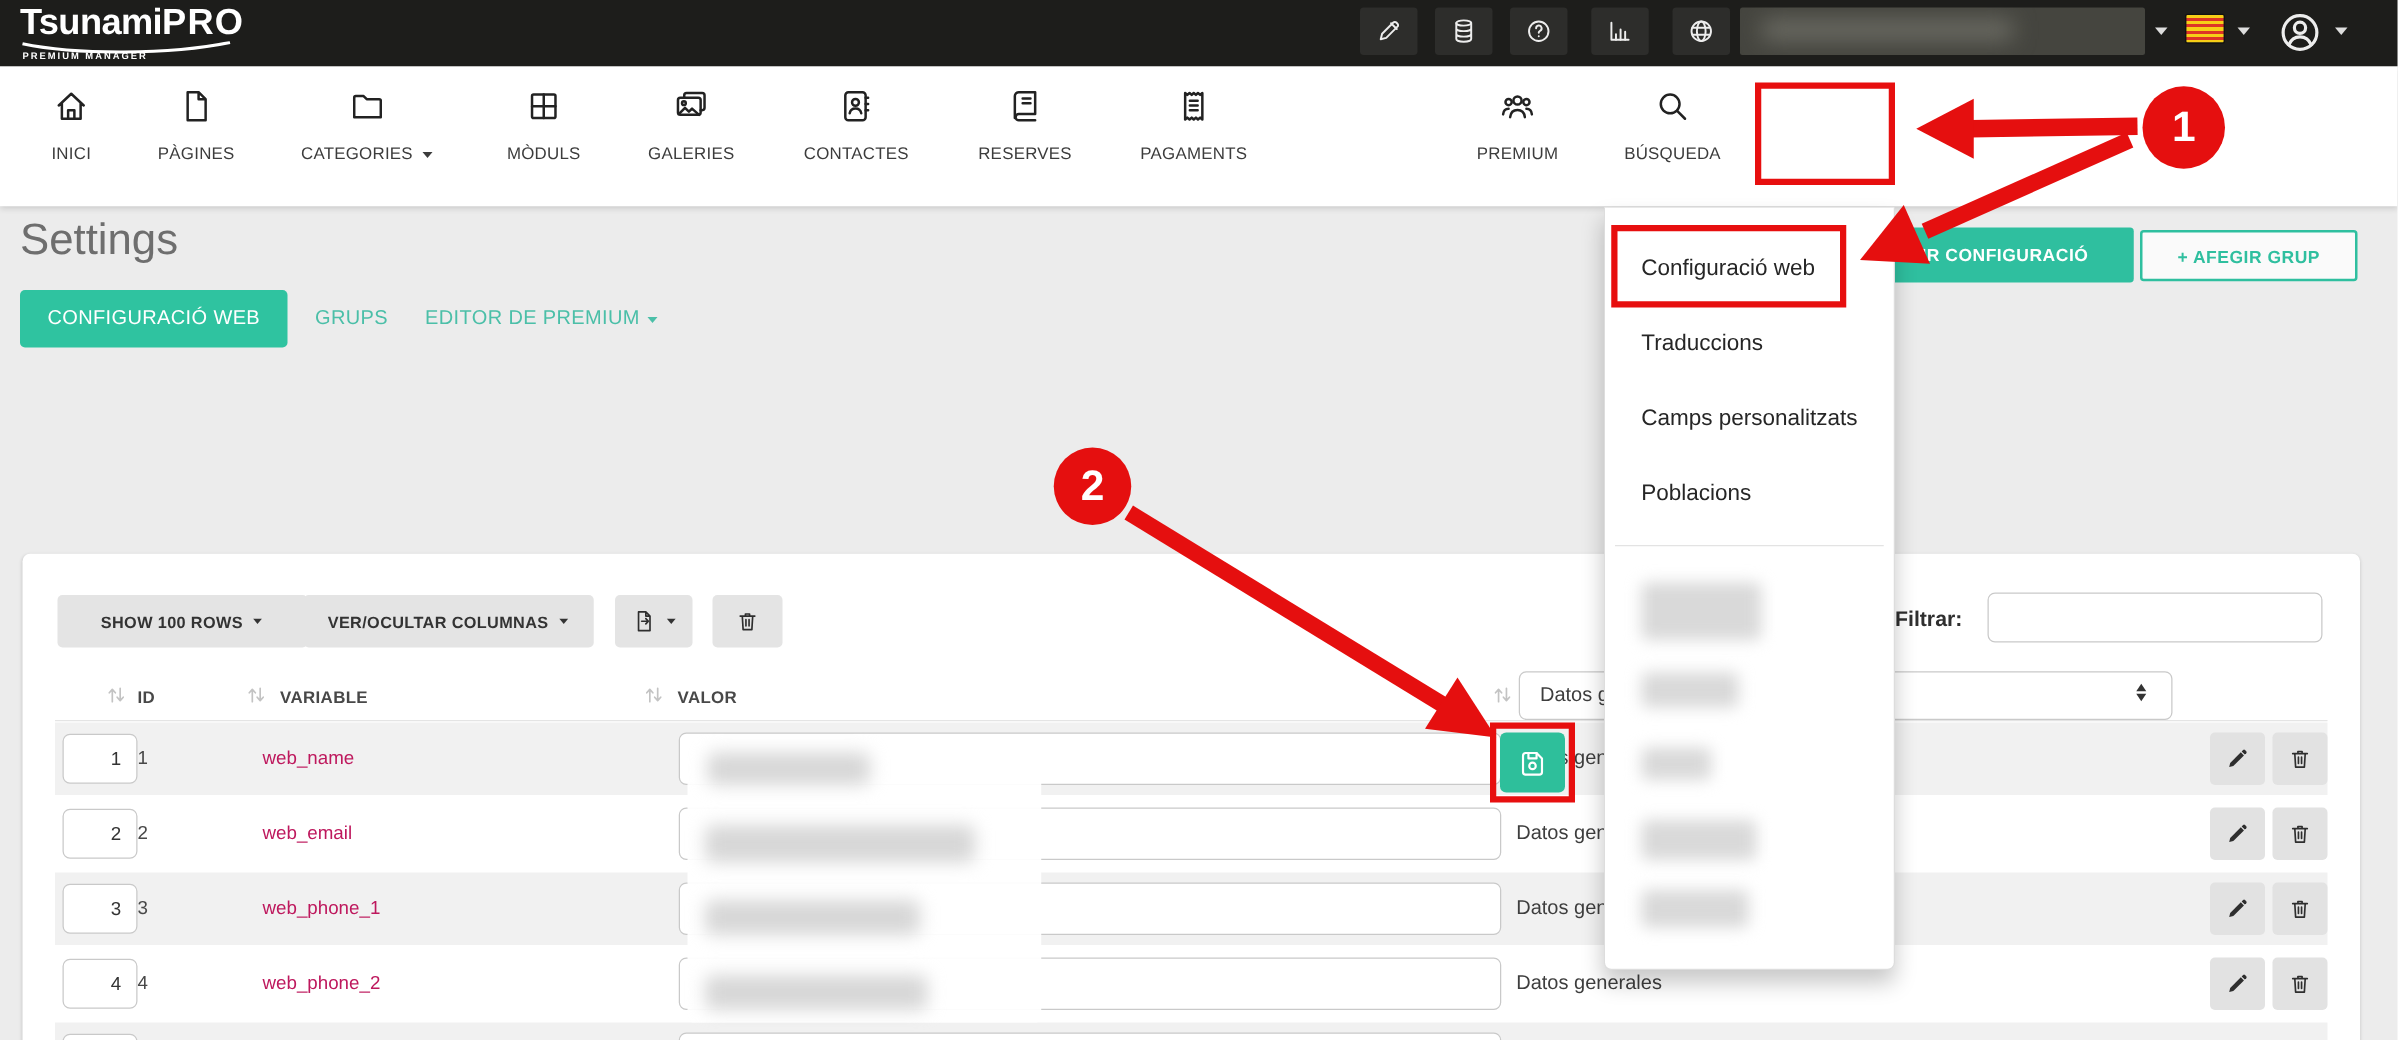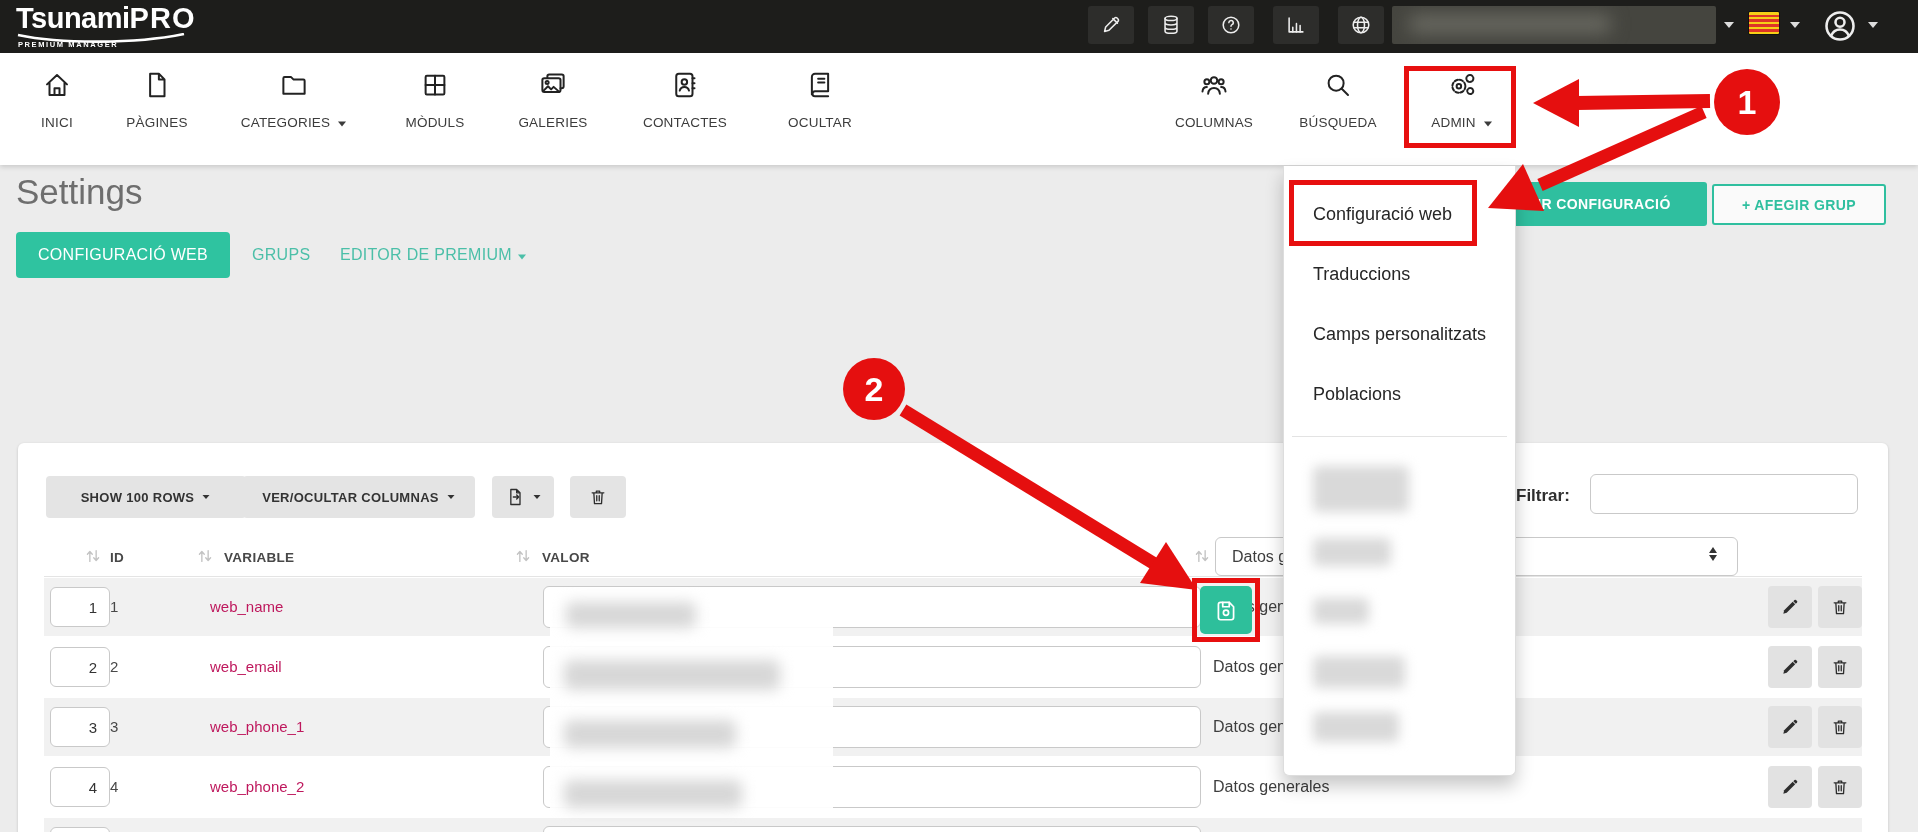--- a/index.html
+++ b/index.html
@@ -173,48 +173,46 @@
         <path d="M7.8 16.5 c.4-2 1.9-3 3.7-3 s3.3 1 3.7 3"></path>
         <path d="M18 6.5 h1.6 M18 10.5 h1.6 M18 14.5 h1.6"></path>
       </svg>
     <span class="nlabel">CONTACTES</span>
   </div>
   <div class="abs nitem" style="left:755px">
     <svg class="nico" width="30" height="30" viewBox="0 0 24 24">
         <path d="M5.5 19.5 V5.5 A2.5 2.5 0 0 1 8 3 h10.5 V17 H8 a2 2 0 0 0 0 4 h10.5"></path>
         <path d="M10.5 7 h5 M10.5 10 h5"></path>
       </svg>
-    <span class="nlabel">OCULTAR</span>
+    <span class="nlabel">RESERVES</span>
+  </div>
+  <div class="abs nitem" style="left:890px">
+    <svg class="nico" width="30" height="30" viewBox="0 0 24 24">
+        <path d="M6.5 3.5 l1.4 1.2 1.4-1.2 1.4 1.2 1.3-1.2 1.4 1.2 1.3-1.2 1.4 1.2 1.4-1.2 V20.5 l-1.4-1.2 -1.4 1.2 -1.3-1.2 -1.4 1.2 -1.3-1.2 -1.4 1.2 -1.4-1.2 -1.4 1.2 Z"></path>
+        <path d="M9.5 8.5 h5 M9.5 11.5 h5 M9.5 14.5 h5"></path>
+      </svg>
+    <span class="nlabel">PAGAMENTS</span>
   </div>
   <div class="abs nitem" style="left:1149px">
     <svg class="nico" width="30" height="30" viewBox="0 0 24 24">
         <circle cx="12" cy="8.3" r="2.6"></circle>
         <path d="M7.3 19 c.3-3 2.2-4.6 4.7-4.6 s4.4 1.6 4.7 4.6"></path>
         <circle cx="6.3" cy="9.3" r="2"></circle>
         <path d="M2.8 17.2 c.2-2.3 1.6-3.6 3.5-3.6"></path>
         <circle cx="17.7" cy="9.3" r="2"></circle>
         <path d="M21.2 17.2 c-.2-2.3-1.6-3.6-3.5-3.6"></path>
       </svg>
-    <span class="nlabel">COLUMNAS</span>
+    <span class="nlabel">PREMIUM</span>
   </div>
   <div class="abs nitem" style="left:1273px">
     <svg class="nico" width="30" height="30" viewBox="0 0 24 24">
         <circle cx="10.5" cy="10.5" r="6"></circle>
         <path d="M15 15 l5 5"></path>
       </svg>
     <span class="nlabel">BÚSQUEDA</span>
-  </div>
-  <div class="abs nitem" style="left:1397px">
-    <svg class="nico" width="30" height="30" viewBox="0 0 24 24">
-        <circle cx="9.5" cy="13" r="5.2" stroke-dasharray="2.6 1.5"></circle>
-        <circle cx="9.5" cy="13" r="1.8"></circle>
-        <circle cx="18.3" cy="6.8" r="2.8" stroke-dasharray="1.6 1.1"></circle>
-        <circle cx="18.6" cy="16.8" r="2.4" stroke-dasharray="1.4 1"></circle>
-      </svg>
-    <span class="nlabel"><span>ADMIN</span> <span class="cdn navcaret"></span></span>
   </div>
 </div>
 
 <div class="abs title">Settings</div>
 <div class="abs tab-active">CONFIGURACIÓ WEB</div>
 <div class="abs tab-link" style="left:252px">GRUPS</div>
 <div class="abs tab-link" style="left:340px"><span>EDITOR DE PREMIUM</span> <span class="cdn" style="transform:scale(.8);color:#4bbfa8"></span></div>
 
 <div class="abs btn-addcfg">+ AFEGIR CONFIGURACIÓ</div>
 <div class="abs btn-addgrp">+ AFEGIR GRUP</div>

